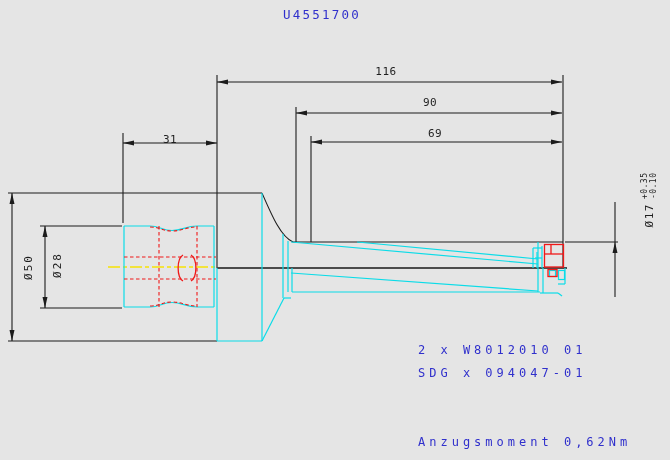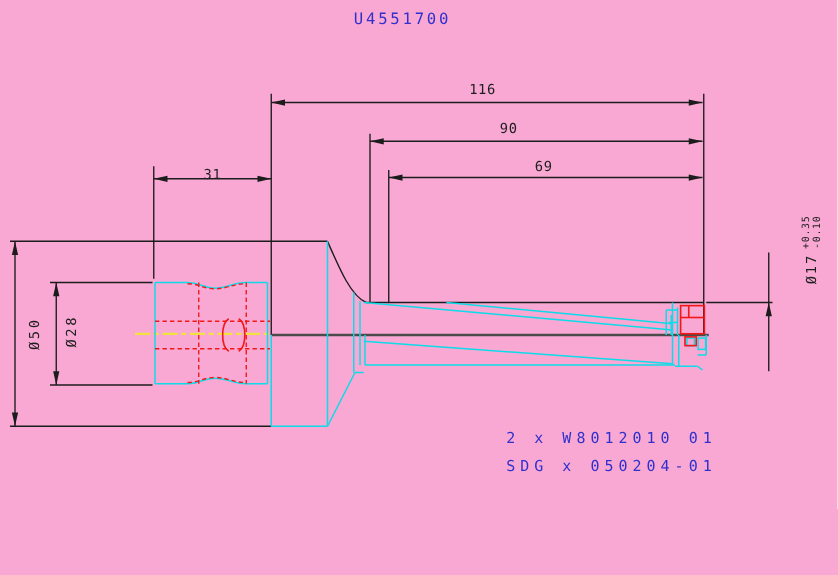--- a/index.html
+++ b/index.html
@@ -1,25 +1,25 @@
 <!DOCTYPE html>
 <html><head>
 <meta charset="utf-8">
 <style>
   html,body{margin:0;padding:0;background:#ffffff;}
-  #stage{position:relative;width:670px;height:460px;background:#f9a8d4;overflow:hidden;
+  #stage{position:relative;width:670px;height:460px;background:#e5e5e5;overflow:hidden;
          font-family:"DejaVu Sans Mono","Liberation Mono",monospace;}
   #stage svg{position:absolute;left:0;top:0;}
   .lbl{position:absolute;color:#1e1e1e;font-size:11px;line-height:1;white-space:nowrap;}
   .dim{transform:translateX(-50%);letter-spacing:0.5px;}
   .rot{transform:translate(-50%,-50%) rotate(-90deg);letter-spacing:2px;}
   .blue{color:#3030cc;}
   .title{position:absolute;left:322px;top:7px;transform:translateX(-50%);
          font-size:12.5px;letter-spacing:2.2px;white-space:nowrap;}
-  .note{position:absolute;left:405px;font-size:12px;letter-spacing:4px;white-space:nowrap;line-height:1.1;}
+  .note{position:absolute;left:418px;font-size:12px;letter-spacing:4px;white-space:nowrap;line-height:1.1;}
   .dia17{position:absolute;left:649px;top:200px;transform:translate(-50%,-50%) rotate(-90deg);
          display:flex;align-items:center;gap:4px;white-space:nowrap;color:#1e1e1e;}
   .dia17 .main{font-size:11px;letter-spacing:1.5px;}
   .tolstack{display:flex;flex-direction:column;font-size:8px;line-height:1.15;letter-spacing:0.5px;}
 </style>
 </head>
 <body>
 
 <div id="stage">
 
@@ -113,31 +113,32 @@
       <path d="M124,257 H216"></path>
       <path d="M124,279 H216"></path>
       <path d="M150,227 C160,227 162,231 172,231 C182,231 186,227 197,227"></path>
       <path d="M150,306 C160,306 162,302 172,302 C182,302 186,306 197,306"></path>
     </g>
   </svg>
 
   <div class="title blue">U4551700</div>
 
   <div class="lbl dim" style="left:386px;top:66px;">116</div>
-  <div class="lbl dim" style="left:407px;top:97px;">90</div>
+  <div class="lbl dim" style="left:430px;top:97px;">90</div>
   <div class="lbl dim" style="left:435px;top:128px;">69</div>
   <div class="lbl dim" style="left:170px;top:134px;">31</div>
 
   <div class="lbl rot" style="left:28px;top:267px;">Ø50</div>
   <div class="lbl rot" style="left:57px;top:265px;">Ø28</div>
 
   <div class="dia17">
     <span class="main">Ø17</span>
     <span class="tolstack">
       <span>+0.35</span>
       <span>-0.10</span>
     </span>
   </div>
 
   <div class="note blue" style="top:344px;">2 x W8012010 01</div>
-  <div class="note blue" style="top:367px;">SDG x 050204-01</div>
+  <div class="note blue" style="top:367px;">SDG x 094047-01</div>
+  <div class="note blue" style="top:436px;">Anzugsmoment 0,62Nm</div>
 
 </div>
 
 </body></html>

